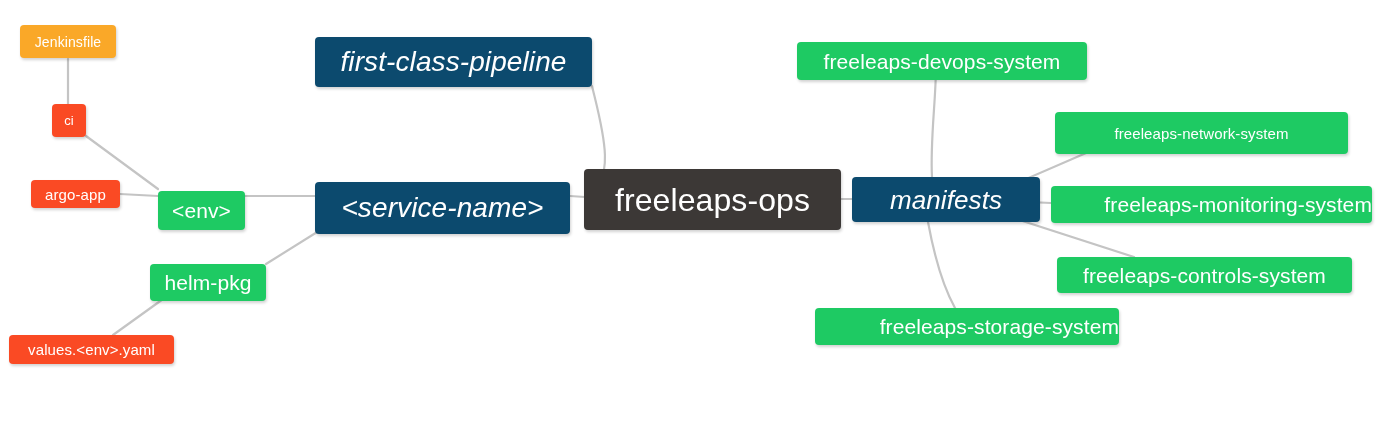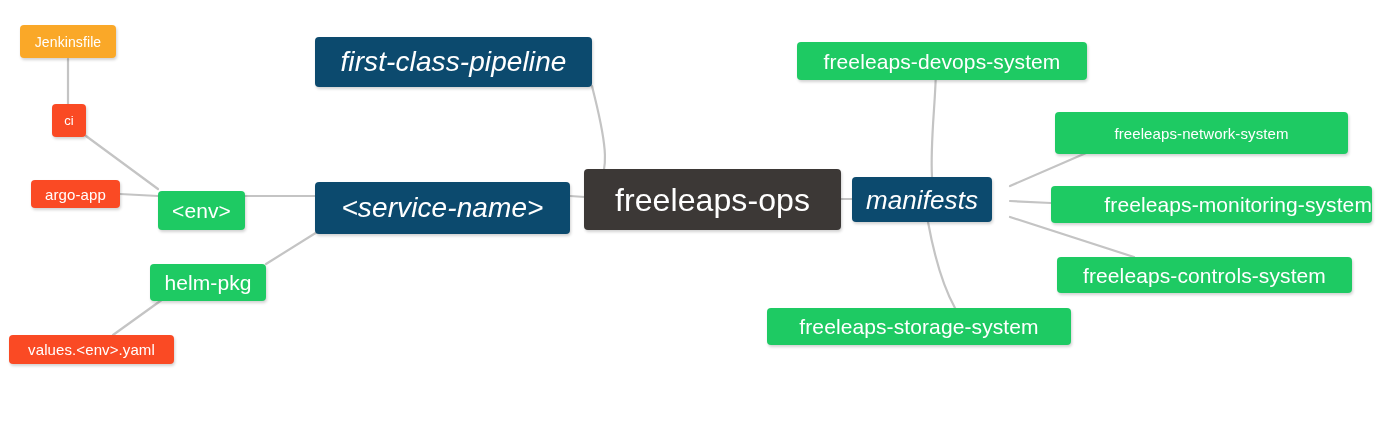--- a/index.html
+++ b/index.html
@@ -110,37 +110,37 @@
   </div>
 
   <div class="node c-red" style="left:9px;top:335px;width:165px;height:29px;font-size:15px;">
     <span class="node-label">values.&lt;env&gt;.yaml</span>
   </div>
 
   <div class="node c-dark" style="left:584px;top:169px;width:257px;height:61px;font-size:32px;">
     <span class="node-label">freeleaps-ops</span>
   </div>
 
-  <div class="node c-blue" style="left:852px;top:177px;width:140px;height:45px;font-size:26px;">
+  <div class="node c-blue" style="left:852px;top:177px;width:188px;height:45px;font-size:26px;">
     <span class="node-label">manifests</span>
   </div>
 
   <div class="node c-green" style="left:797px;top:42px;width:290px;height:38px;font-size:21px;">
     <span class="node-label">freeleaps-devops-system</span>
   </div>
 
   <div class="node c-green" style="left:1055px;top:112px;width:293px;height:42px;font-size:15px;">
     <span class="node-label">freeleaps-network-system</span>
   </div>
 
   <div class="node c-green" style="left:1051px;top:186px;width:321px;height:37px;font-size:21px;justify-content:flex-end;">
     <span class="node-label">freeleaps-monitoring-system</span>
   </div>
 
   <div class="node c-green" style="left:1057px;top:257px;width:295px;height:36px;font-size:21px;">
     <span class="node-label">freeleaps-controls-system</span>
   </div>
 
-  <div class="node c-green" style="left:767px;top:308px;width:304px;height:37px;font-size:21px;">
+  <div class="node c-green" style="left:815px;top:308px;width:304px;height:37px;font-size:21px;justify-content:flex-end;">
     <span class="node-label">freeleaps-storage-system</span>
   </div>
 
 </div>
 
 </body></html>

